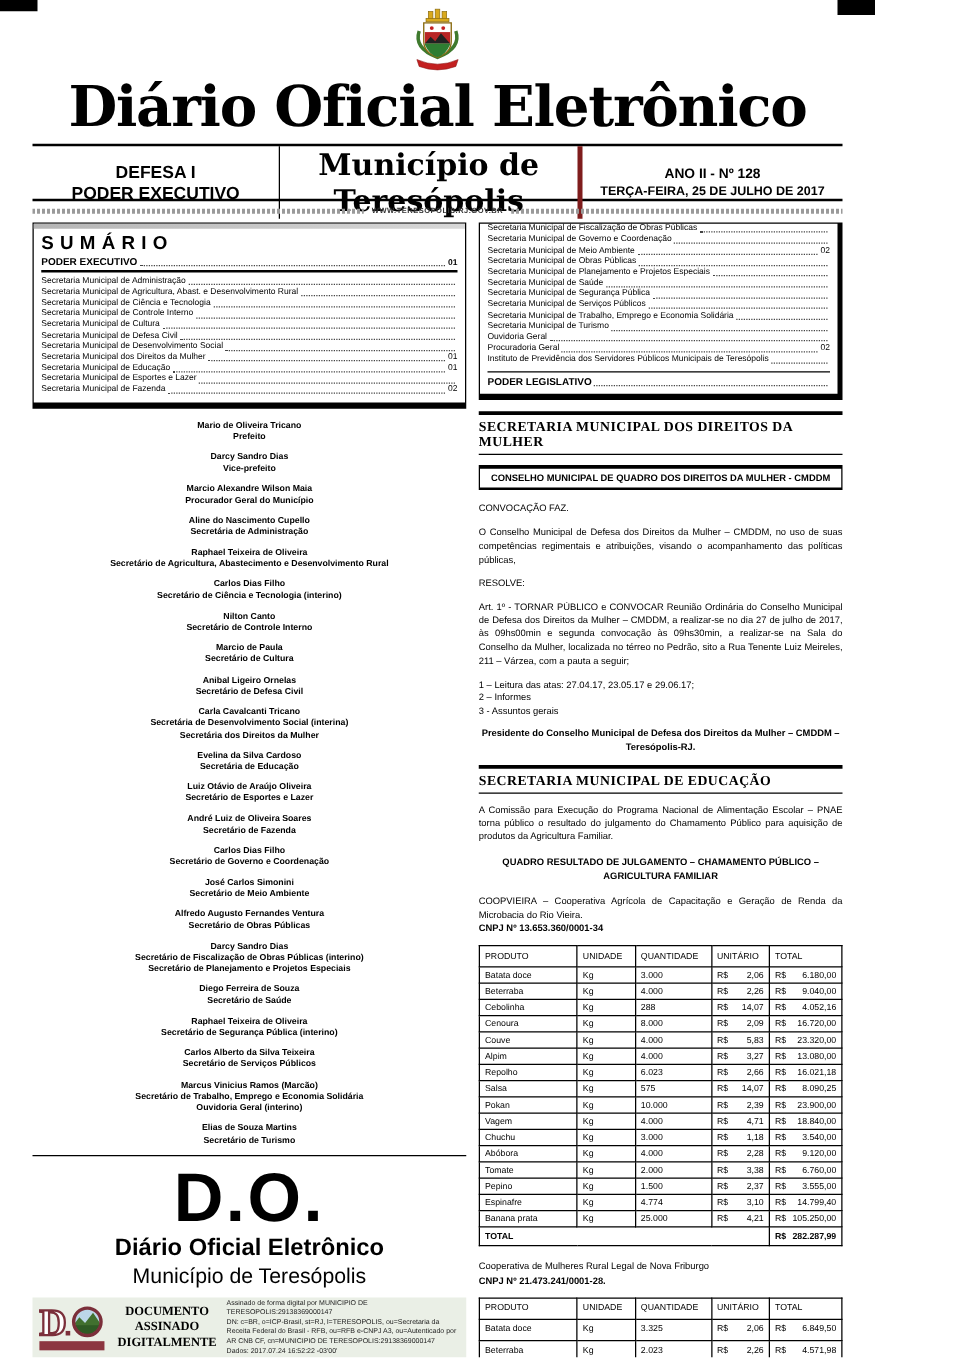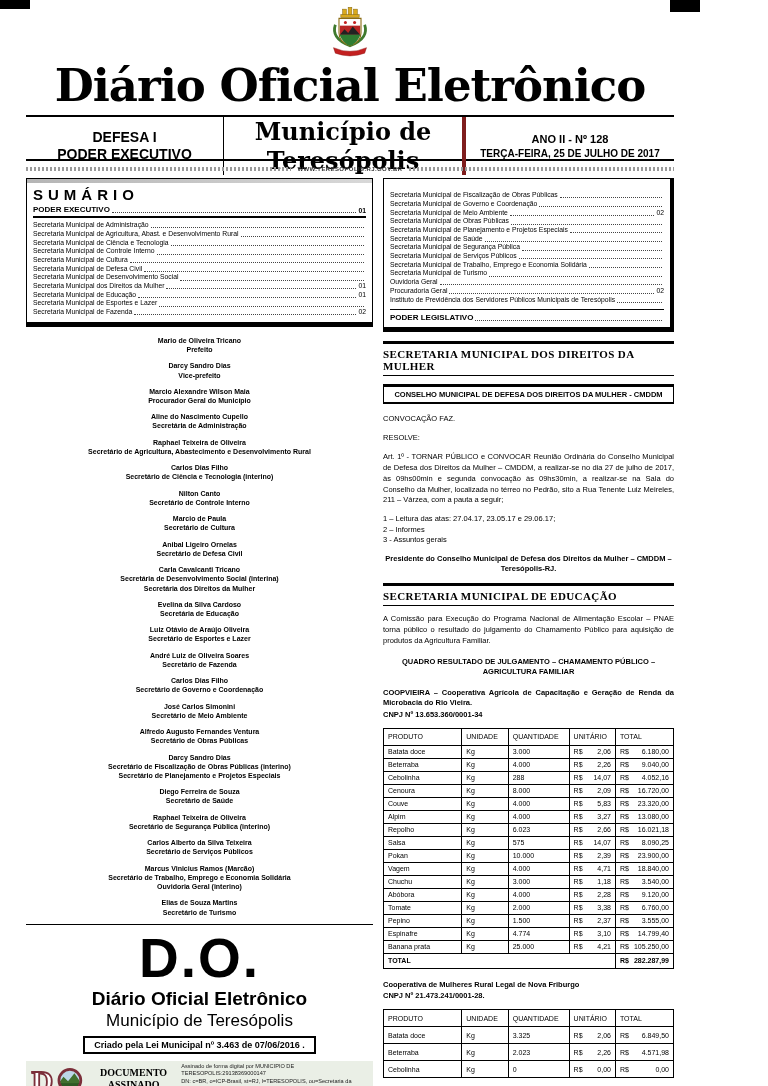--- a/index.html
+++ b/index.html
@@ -25,21 +25,21 @@
   .www-row span { font-size:6px; font-weight:bold; letter-spacing:.4px; color:#333; }
 
   
   .columns { display:flex; gap:10px; margin-top:6px; }
   .col-left { width:347px; flex:none; }
   .col-right { flex:1; position:relative; }
 
   
   .toc-box { border:1px solid #000; border-bottom:5px solid #000; padding:3px 6px 5px; }
   .toc-box.leftbox::before { content:""; display:block; height:4px; background:linear-gradient(90deg,#b5b5b5,#d8d8d8); margin:-3px -6px 3px; }
-  .toc-box.rightbox { border-right:4px solid #000; padding-top:12px; }
+  .toc-box.rightbox { border-right:4px solid #000; padding-top:0; }
   .toc-title { font-size:15px; font-weight:bold; letter-spacing:5px; margin:1px 0 2px; }
   .toc-section { display:flex; align-items:flex-end; font-size:8px; font-weight:bold; border-bottom:2px solid #000; padding-bottom:2px; margin-bottom:3px; }
   .toc-item { display:flex; align-items:flex-end; font-size:6.8px; line-height:1.28; }
   .leader { flex:1; border-bottom:1px dotted #444; margin:0 2px 1.5px; min-width:8px; }
   .toc-page { font-size:6.8px; }
   .toc-legislative { display:flex; align-items:flex-end; font-size:8px; font-weight:bold; border-top:1.5px solid #000; margin-top:5px; padding-top:3px; }
 
   
   .officials { margin-top:9px; text-align:center; }
   .official { margin-bottom:7px; }
@@ -62,21 +62,21 @@
   
   .rule-thick { height:3px; background:#000; margin-top:9px; }
   .sec-title { font-family:"Liberation Serif",serif; font-size:11px; font-weight:600; letter-spacing:.4px; border-bottom:1.5px solid #000; padding:4px 0 3px; margin-bottom:8px; }
   .banner { border:1px solid #000; border-top:3px solid #000; border-bottom:2px solid #000; text-align:center; font-weight:bold; font-size:7.5px; padding:3px 2px; margin-bottom:10px; }
   .para { font-size:7.5px; line-height:1.45; text-align:justify; margin-bottom:8px; }
   .agenda { margin-bottom:8px; }
   .agenda-item { font-size:7.5px; line-height:1.4; }
   .signer { text-align:center; font-weight:bold; font-size:7.5px; line-height:1.35; margin-bottom:6px; }
 
   .center-bold { text-align:center; font-weight:bold; font-size:7.5px; line-height:1.4; white-space:pre-line; margin:10px 0; }
-  .coop-name { font-weight:bold; font-size:7.5px; line-height:1.4; text-align:justify; }
+  .coop-name { font-weight:normal; font-size:7.5px; line-height:1.4; text-align:justify; }
   .coop-cnpj { font-weight:bold; font-size:7.5px; margin:1px 0 9px; }
 
   table { width:100%; border-collapse:collapse; margin-bottom:11px; }
   th, td { border:1px solid #000; font-size:7px; padding:2.5px 4px; text-align:left; vertical-align:middle; font-weight:normal; }
   thead th { padding:4.5px 4px; }
   .t2 td { padding:4.5px 4px; }
   .money { display:flex; justify-content:space-between; gap:2px; }
   .total-row td { font-weight:bold; padding:3.5px 4px; }
 </style>
 </head>
@@ -318,21 +318,20 @@
             <div class="o-role">Secretário de Turismo</div>
           </div>
         </div>
 
       <hr class="thin">
 
       <div class="do-block">
         <div class="do-logo">D.O.</div>
         <div class="do-title">Diário Oficial Eletrônico</div>
         <div class="do-sub">Município de Teresópolis</div>
-        <div class="law-box">Criado pela Lei Municipal nº 3.463 de 07/06/2016 .</div>
       </div>
 
       <div class="sig-block">
         <svg viewBox="0 0 60 46" width="56" height="42" aria-hidden="true">
           <defs>
               <clipPath id="oc">
                 <circle cx="43" cy="18" r="11"></circle>
               </clipPath>
             </defs>
           <text x="1" y="30" font-family="Liberation Serif, serif" font-size="33" font-weight="bold" fill="#ffffff" stroke="#7b2f3a" stroke-width="2">D</text>
@@ -439,22 +438,23 @@
         <div class="toc-legislative">
           <span>PODER LEGISLATIVO</span>
           <span class="leader"></span>
           <span class="toc-page"></span>
         </div>
       </div>
 
       <section>
         <div class="rule-thick"></div>
         <div class="sec-title">SECRETARIA MUNICIPAL DOS DIREITOS DA MULHER</div>
-        <div class="banner">CONSELHO MUNICIPAL DE DEFESA DOS DIREITOS DA MULHER - CMDDM</div>
+        <div class="banner">CONSELHO MUNICIPAL DE QUADRO DOS DIREITOS DA MULHER - CMDDM</div>
         <p class="para">CONVOCAÇÃO FAZ.</p>
+        <p class="para">O Conselho Municipal de Defesa dos Direitos da Mulher – CMDDM, no uso de suas competências regimentais e atribuições, visando o acompanhamento das políticas públicas,</p>
         <p class="para">RESOLVE:</p>
         <p class="para">Art. 1º - TORNAR PÚBLICO e CONVOCAR Reunião Ordinária do Conselho Municipal de Defesa dos Direitos da Mulher – CMDDM, a realizar-se no dia 27 de julho de 2017, às 09hs00min e segunda convocação às 09hs30min, a realizar-se na Sala do Conselho da Mulher, localizada no térreo no Pedrão, sito a Rua Tenente Luiz Meireles, 211 – Várzea, com a pauta a seguir;</p>
         <div class="agenda">
 
             <div class="agenda-item">1 – Leitura das atas: 27.04.17, 23.05.17 e 29.06.17;</div>
 
             <div class="agenda-item">2 – Informes</div>
 
             <div class="agenda-item">3 - Assuntos gerais</div>
           </div>

